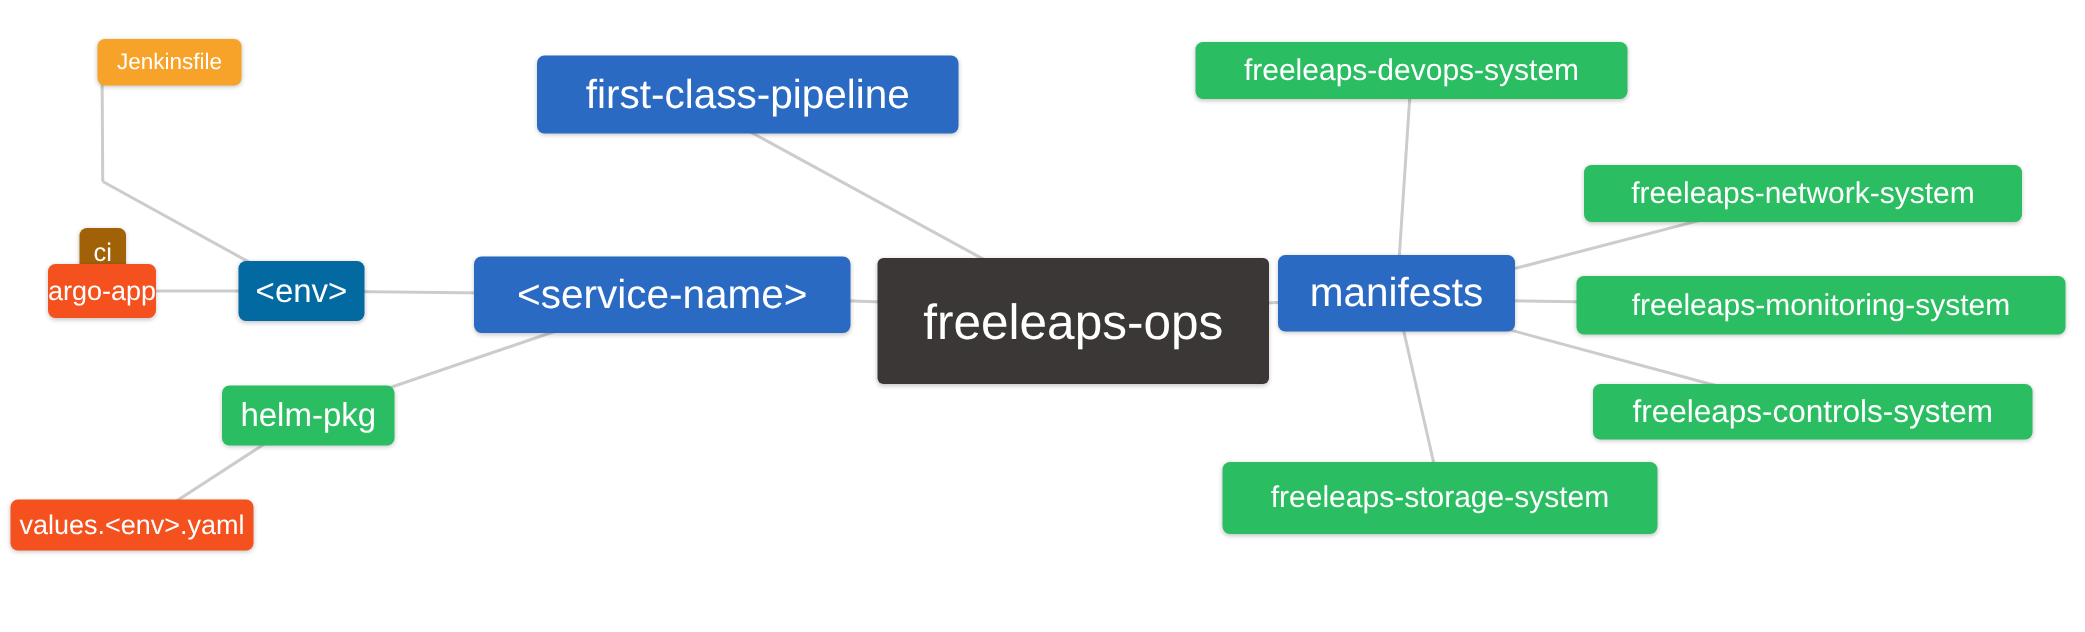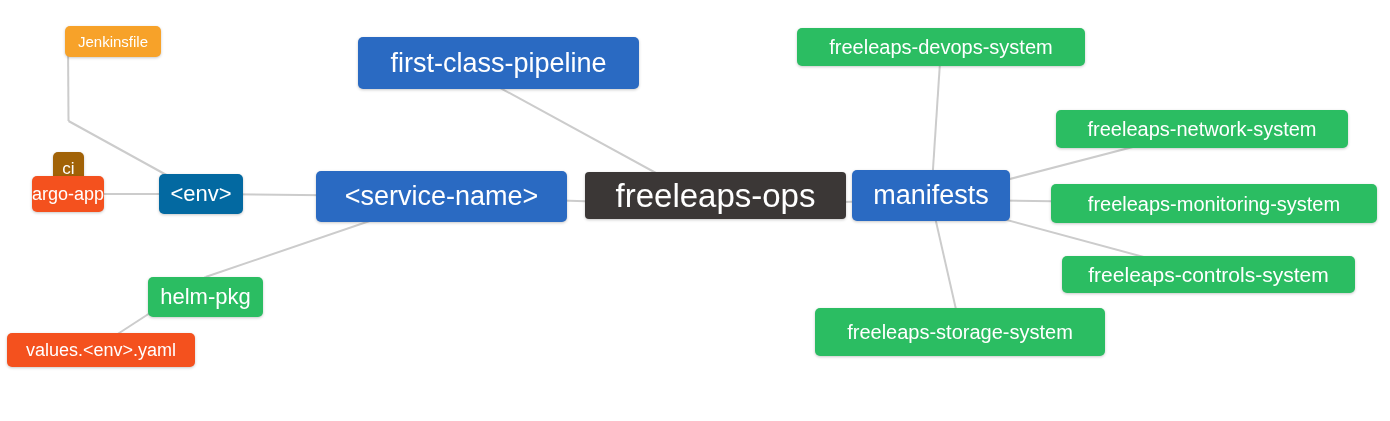--- a/index.html
+++ b/index.html
@@ -36,25 +36,25 @@
       <line x1="931" y1="199.5" x2="1202" y2="129" stroke="#cccccc" stroke-width="2"></line>
       <line x1="931" y1="199.5" x2="1214" y2="203.5" stroke="#cccccc" stroke-width="2"></line>
       <line x1="931" y1="199.5" x2="1208.5" y2="274.5" stroke="#cccccc" stroke-width="2"></line>
       <line x1="931" y1="199.5" x2="960" y2="327" stroke="#cccccc" stroke-width="2"></line>
     </svg>
   <div class="nodes-layer" id="nodes-layer">
       <div class="node orange" style="left: 20px; top: 26px; width: 96px; height: 31px; font-size: 15px; background: rgb(247, 162, 41); margin-left: 45px;">Jenkinsfile</div>
       <div class="node red" style="left: 53px; top: 105px; width: 31px; height: 32px; font-size: 17px; background: #a16207; margin-top: 47px;">ci</div>
       <div class="node red" style="left: 32px; top: 176px; width: 72px; height: 36px; font-size: 18px; background: rgb(244, 81, 30);">argo-app</div>
       <div class="node green" style="left: 159px; top: 174px; width: 84px; height: 40px; font-size: 22px; background: #0369a1;">&lt;env&gt;</div>
-      <div class="node green" style="left: 148px; top: 257px; width: 115px; height: 40px; font-size: 22px; background: rgb(43, 189, 98); margin-top: 20px;">helm-pkg</div>
-      <div class="node red" style="left: 7px; top: 333px; width: 188px; height: 34px; font-size: 18px; background: rgb(244, 81, 30);">values.&lt;env&gt;.yaml</div>
+      <div class="node green" style="left: 148px; top: 257px; width: 115px; height: 40px; font-size: 22px; background: rgb(43, 189, 98);">helm-pkg</div>
+      <div class="node red" style="left: 7px; top: 333px; width: 162px; height: 34px; font-size: 18px; background: rgb(244, 81, 30);">values.&lt;env&gt;.yaml</div>
       <div class="node blue" style="left: 314px; top: 37px; width: 281px; height: 52px; font-size: 27px; background: rgb(42, 106, 194); margin-left: 44px;">first-class-pipeline</div>
       <div class="node blue" style="left: 316px; top: 171px; width: 251px; height: 51px; font-size: 27px; background: rgb(42, 106, 194); text-align: center;">&lt;service-name&gt;</div>
-      <div class="node dark" style="left: 585px; top: 172px; width: 261px; height: 47px; font-size: 33px; background: rgb(59, 55, 54);">freeleaps-ops</div>
+      <div class="node dark" style="left: 585px; top: 172px; width: 261px; height: 84px; font-size: 33px; background: rgb(59, 55, 54);">freeleaps-ops</div>
       <div class="node blue" style="left: 852px; top: 170px; width: 158px; height: 51px; font-size: 27px; background: rgb(42, 106, 194);">manifests</div>
       <div class="node green" style="left: 797px; top: 28px; width: 288px; height: 38px; font-size: 20px; background: rgb(43, 189, 98);">freeleaps-devops-system</div>
       <div class="node green" style="left: 1056px; top: 110px; width: 292px; height: 38px; font-size: 20px; background: rgb(43, 189, 98);">freeleaps-network-system</div>
       <div class="node green" style="left: 1051px; top: 184px; width: 326px; height: 39px; font-size: 20px; background: rgb(43, 189, 98);">freeleaps-monitoring-system</div>
       <div class="node green" style="left: 1062px; top: 256px; width: 293px; height: 37px; font-size: 21px; background: rgb(43, 189, 98);">freeleaps-controls-system</div>
       <div class="node green" style="left: 815px; top: 308px; width: 290px; height: 48px; font-size: 20px; background: rgb(43, 189, 98);">freeleaps-storage-system</div>
     </div>
 </div>
 
 </body></html>

